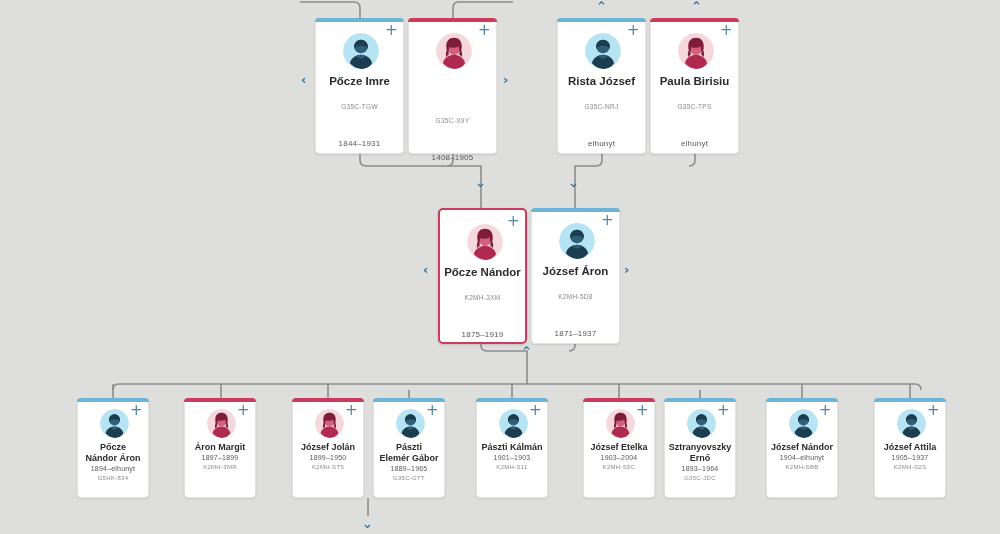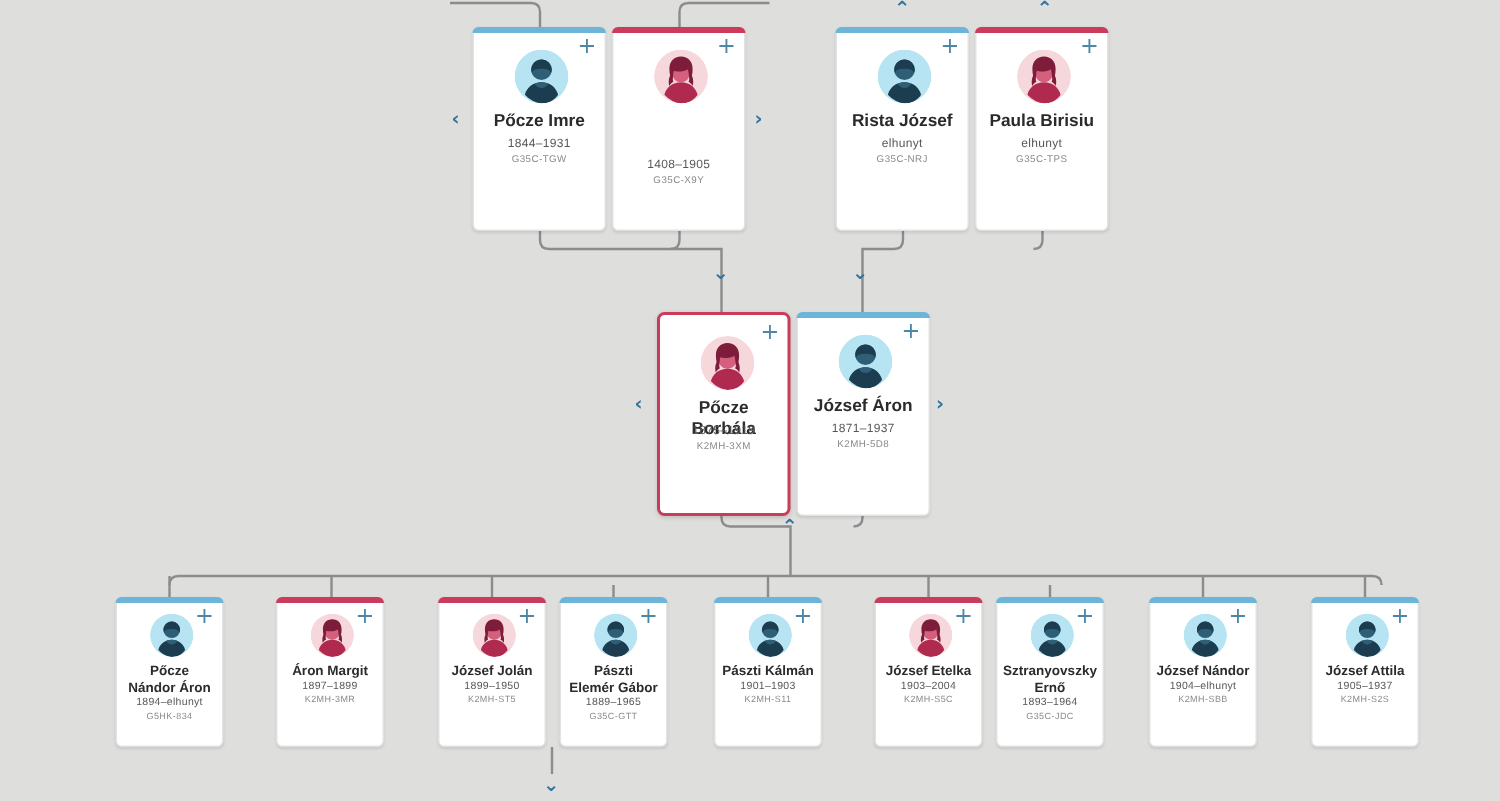--- a/index.html
+++ b/index.html
@@ -50,21 +50,21 @@
   }
   .pid{
     position:absolute;left:2px;right:2px;text-align:center;
     color:#8a8a8a;letter-spacing:.3px;
   }
 
   
   .g-big{width:89px;height:136px;}
   .g-big .avatar{left:27px;top:14px;width:36px;height:36px;}
   .g-big .pname{top:56px;font-size:11.5px;}
-  .g-big .pdates{font-size:8px;}
+  .g-big .pdates{font-size:8px;margin-top:48px;}
   .g-big .pid{font-size:6.5px;}
 
   
   .g-sm{width:72px;height:100px;}
   .g-sm .avatar{left:22px;top:10px;width:29px;height:29px;}
   .g-sm .pname{top:43px;font-size:9px;}
   .g-sm .pdates{font-size:7px;}
   .g-sm .pid{font-size:6px;}
 
   
@@ -194,21 +194,21 @@
         <div class="avatar">
           <svg width="36" height="36" viewBox="0 0 40 40">
             <circle cx="20" cy="20" r="20" fill="#f6d7dc"></circle>
             <path d="M20 24.2c-6.2 0-11.2 4-12.3 9.4A19.9 19.9 0 0 0 20 40c4.7 0 9-1.6 12.3-6.4-1.1-5.4-6.1-9.4-12.3-9.4z" fill="#b02a50"></path>
             <ellipse cx="20" cy="16" rx="7.2" ry="8.4" fill="#d4607e"></ellipse>
             <path d="M20 5.2c-5.3 0-8.6 3.6-8.6 9.3 0 3.6.9 7.3 2.3 9.6.5-3.2.3-6.6 1-8.3 2.3.9 8 .7 10.4-1.2.6 2 .9 6.3 1.3 9.5 1.4-2.3 2.2-6 2.2-9.6 0-5.7-3.3-9.3-8.6-9.3z" fill="#7e1c3c"></path>
             <path d="M12.7 18.6c-1.6 1.4-2.2 5.2-1.4 8.4.8-1.5 1.9-2.5 3.1-3.1-.9-1.4-1.5-3.3-1.7-5.3zM27.3 18.6c1.6 1.4 2.2 5.2 1.4 8.4-.8-1.5-1.9-2.5-3.1-3.1.9-1.4 1.5-3.3 1.7-5.3z" fill="#7e1c3c"></path>
           </svg>
         </div>
         <div class="pname" style="top:56px">
-          <div>Pőcze Borbála</div>
+          <div>Pőcze Nándor</div>
         </div>
         <div class="pdates" style="top:72px">1875–1919</div>
         <div class="pid" style="top:84px">K2MH-3XM</div>
       </div>
       <div class="card g-big male" style="left: 531px; top: 208px;">
         <div class="topbar"></div>
         <div class="plus">+</div>
         <div class="avatar">
           <svg width="36" height="36" viewBox="0 0 40 40">
             <circle cx="20" cy="20" r="20" fill="#b7e4f2"></circle>

